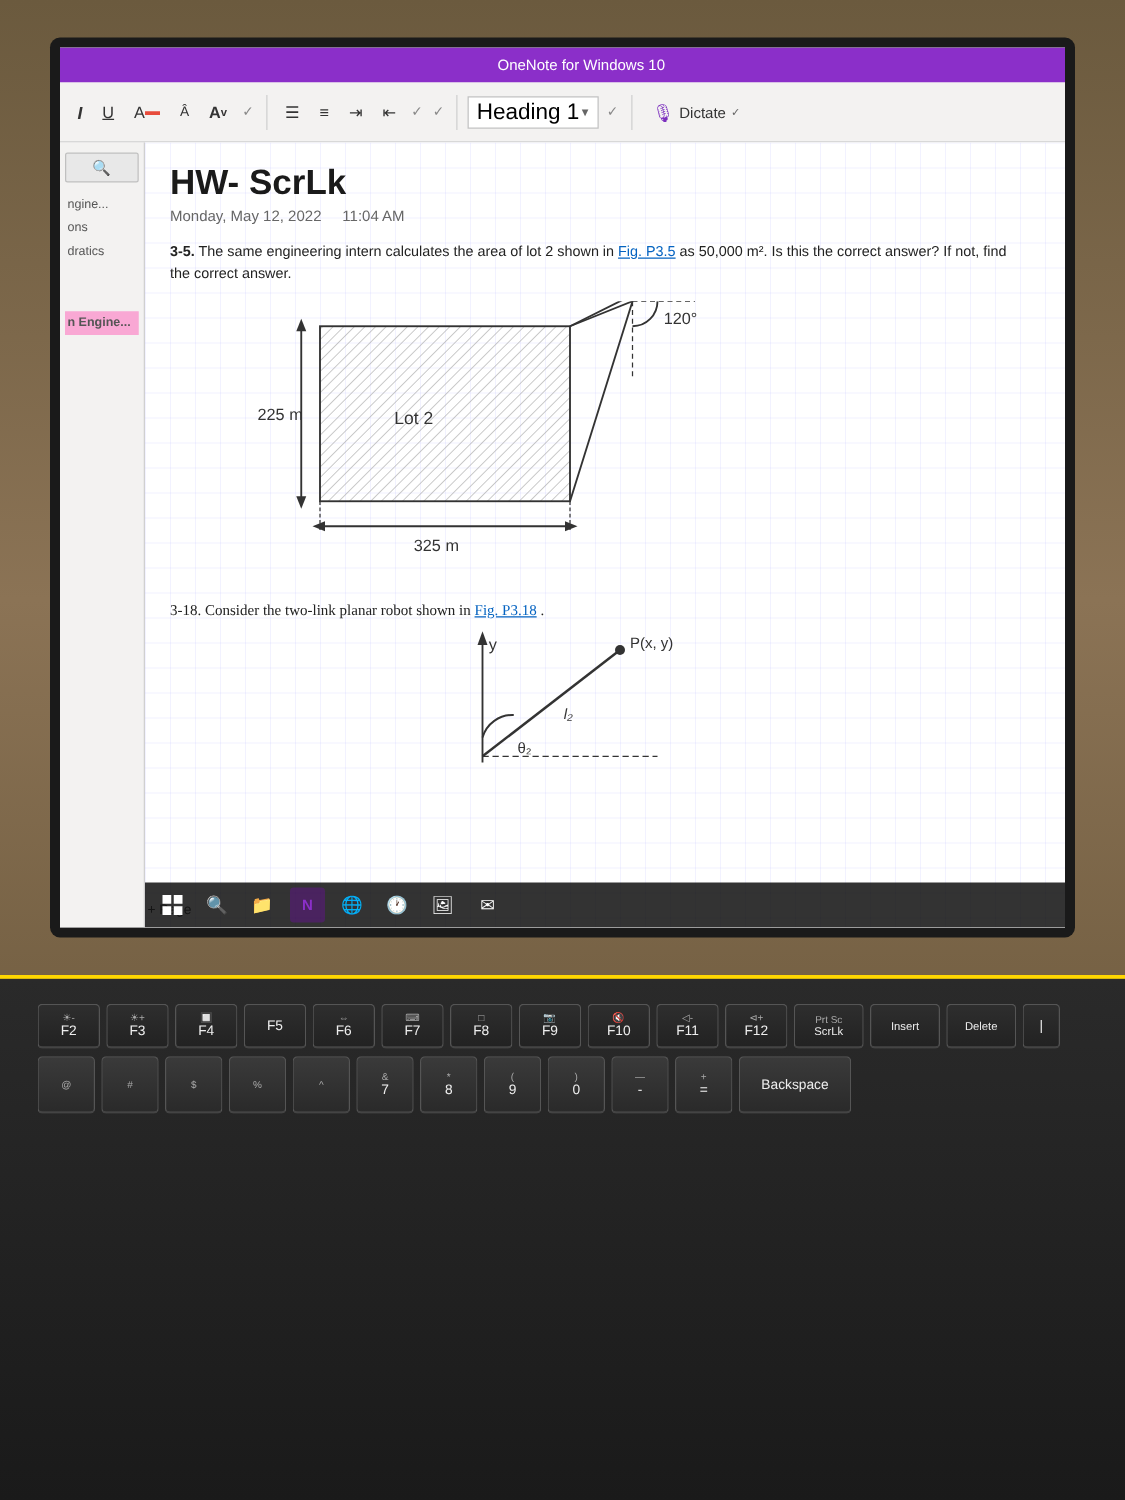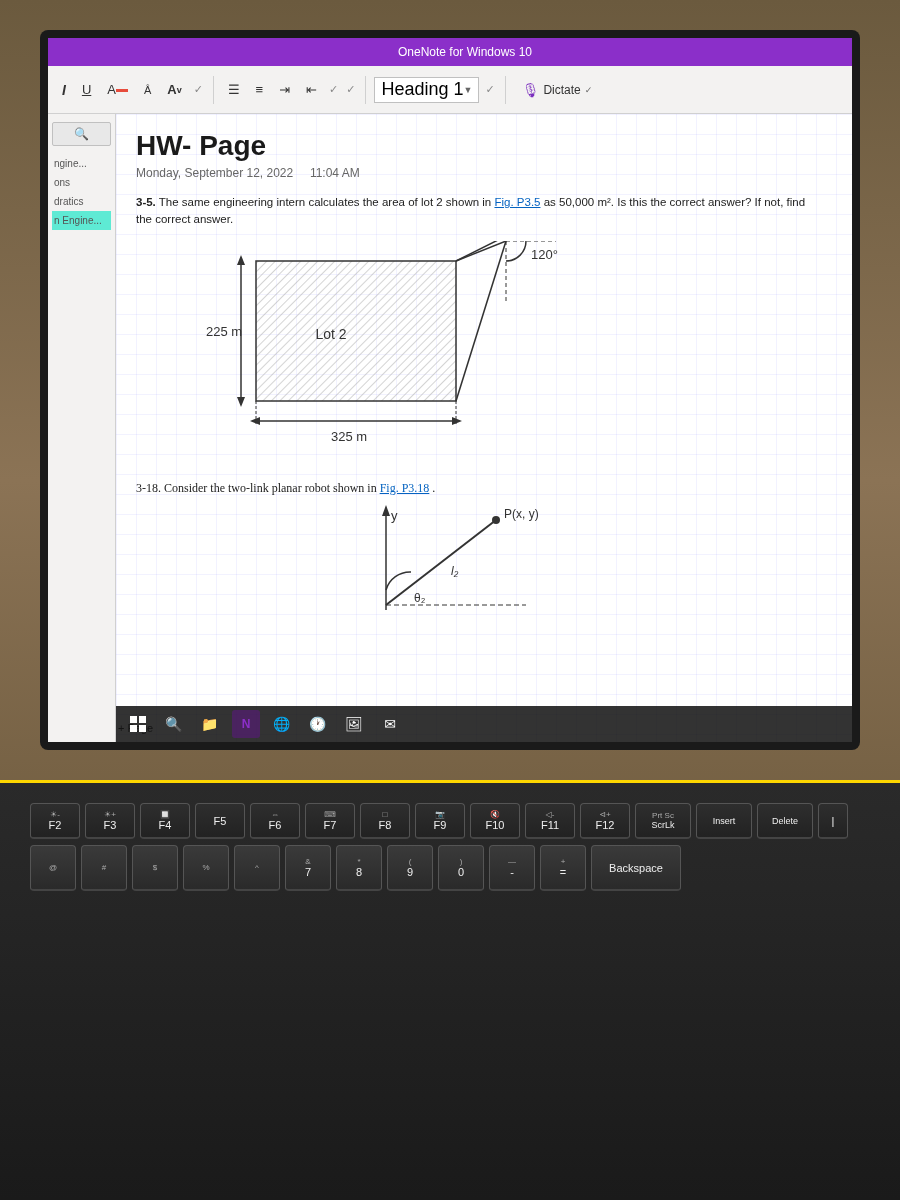--- a/index.html
+++ b/index.html
@@ -402,29 +402,29 @@
 
       <div class="app-layout">
 
         <div class="sidebar">
           <div class="sidebar-search">
             <span>🔍</span>
           </div>
           <div class="sidebar-item">ngine...</div>
           <div class="sidebar-item">ons</div>
           <div class="sidebar-item">dratics</div>
-          <div class="sidebar-item" style="background:#5eead4; font-weight:normal;">n Engine...</div>
+          <div class="sidebar-item" style="background:#f9a8d4; font-weight:bold;margin-top:38px;">n Engine...</div>
         </div>
 
         <div class="main-content">
           <div class="page-area">
 
-            <div class="note-title">HW- Page</div>
+            <div class="note-title">HW- ScrLk</div>
             <div class="note-date">
-              <span>Monday, September 12, 2022</span>
+              <span>Monday, May 12, 2022</span>
               &nbsp;&nbsp;&nbsp;
               <span>11:04 AM</span>
             </div>
 
             <div class="problem-text">
               <strong>3-5.</strong>
               <span> The same engineering intern calculates the area of lot 2 shown in </span>
               <a href="#">Fig. P3.5</a>
               <span> as 50,000 m². Is this the correct answer? If not, find the correct answer.</span>
             </div>

